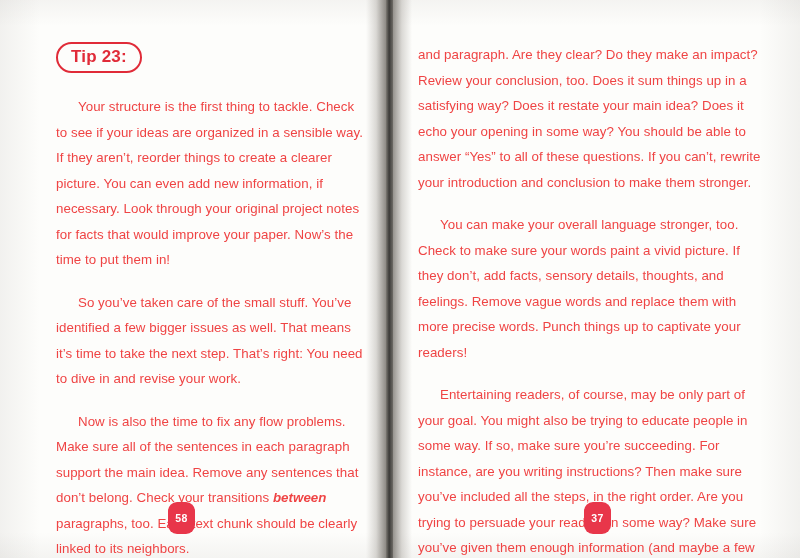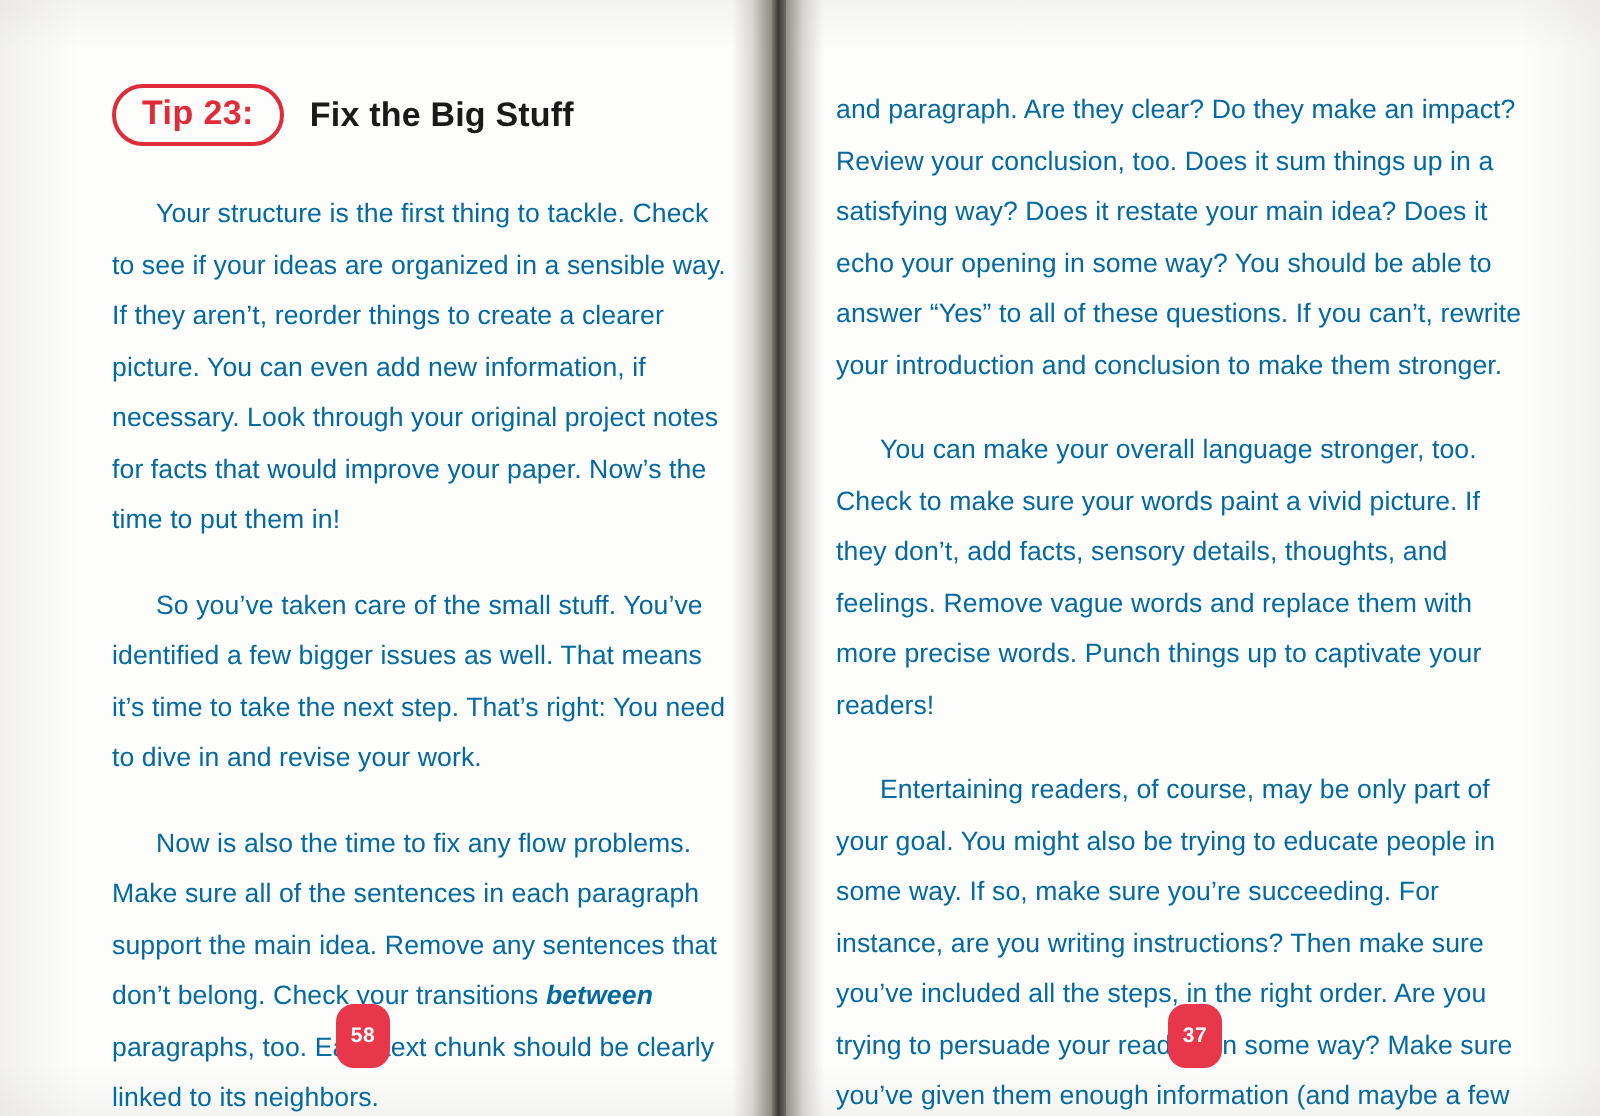--- a/index.html
+++ b/index.html
@@ -107,21 +107,21 @@
     color: #1a1a1a;
     font-size: 17px;
     font-weight: bold;
     letter-spacing: 0.1px;
   }
 
   p.para {
     margin: 0 0 17px 0;
     font-size: 13.3px;
     line-height: 25.5px;
-    color: #0369a1;
+    color: #ef4444;
     text-indent: 22px;
     letter-spacing: 0.05px;
   }
   p.para.no-indent { text-indent: 0; }
   p.para em { font-style: italic; font-weight: bold; }
 
   .folio {
     position: absolute;
     bottom: 24px;
     width: 27px;
@@ -142,21 +142,20 @@
 </head>
 <body>
 
 <div class="book">
 
   <div class="page page-left">
     <div class="content">
 
       <div class="tip-head">
         <span class="tip-badge">Tip 23:</span>
-        <span class="tip-title">Fix the Big Stuff</span>
       </div>
 
       <p class="para">Your structure is the first thing to tackle. Check to see if your ideas are organized in a sensible way. If they aren’t, reorder things to create a clearer picture. You can even add new information, if necessary. Look through your original project notes for facts that would improve your paper. Now’s the time to put them in!</p>
       <p class="para">So you’ve taken care of the small stuff. You’ve identified a few bigger issues as well. That means it’s time to take the next step. That’s right: You need to dive in and revise your work.</p>
       <p class="para">Now is also the time to fix any flow problems. Make sure all of the sentences in each paragraph support the main idea. Remove any sentences that don’t belong. Check your transitions <em>between</em> paragraphs, too. Each text chunk should be clearly linked to its neighbors.</p>
 
     </div>
     <div class="folio">58</div>
   </div>
 

